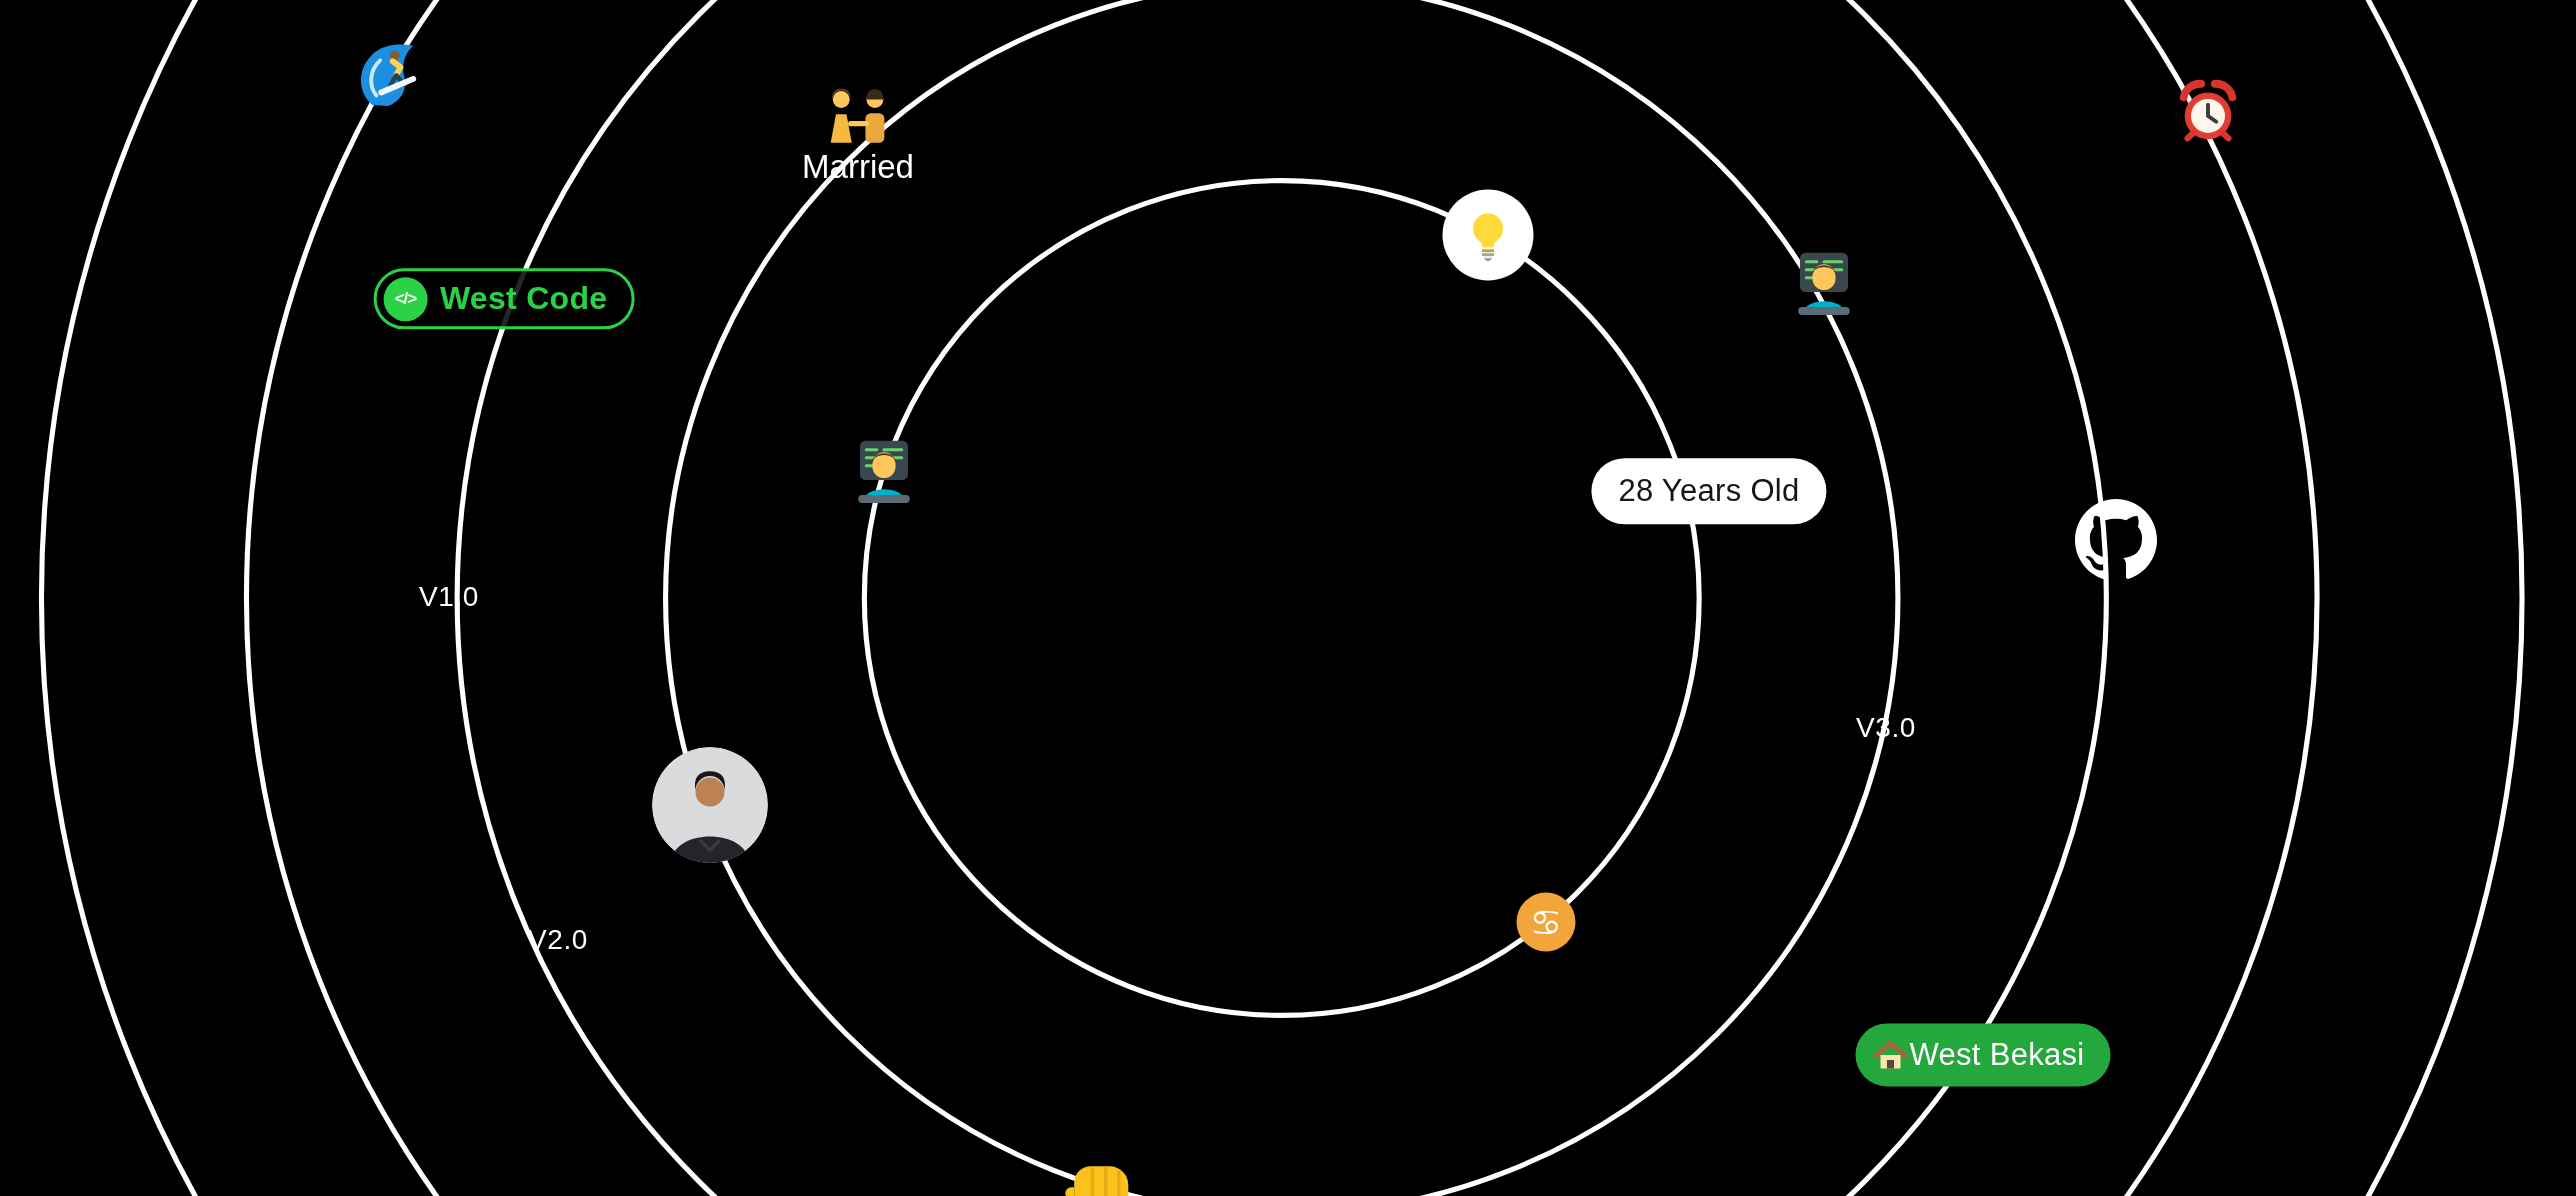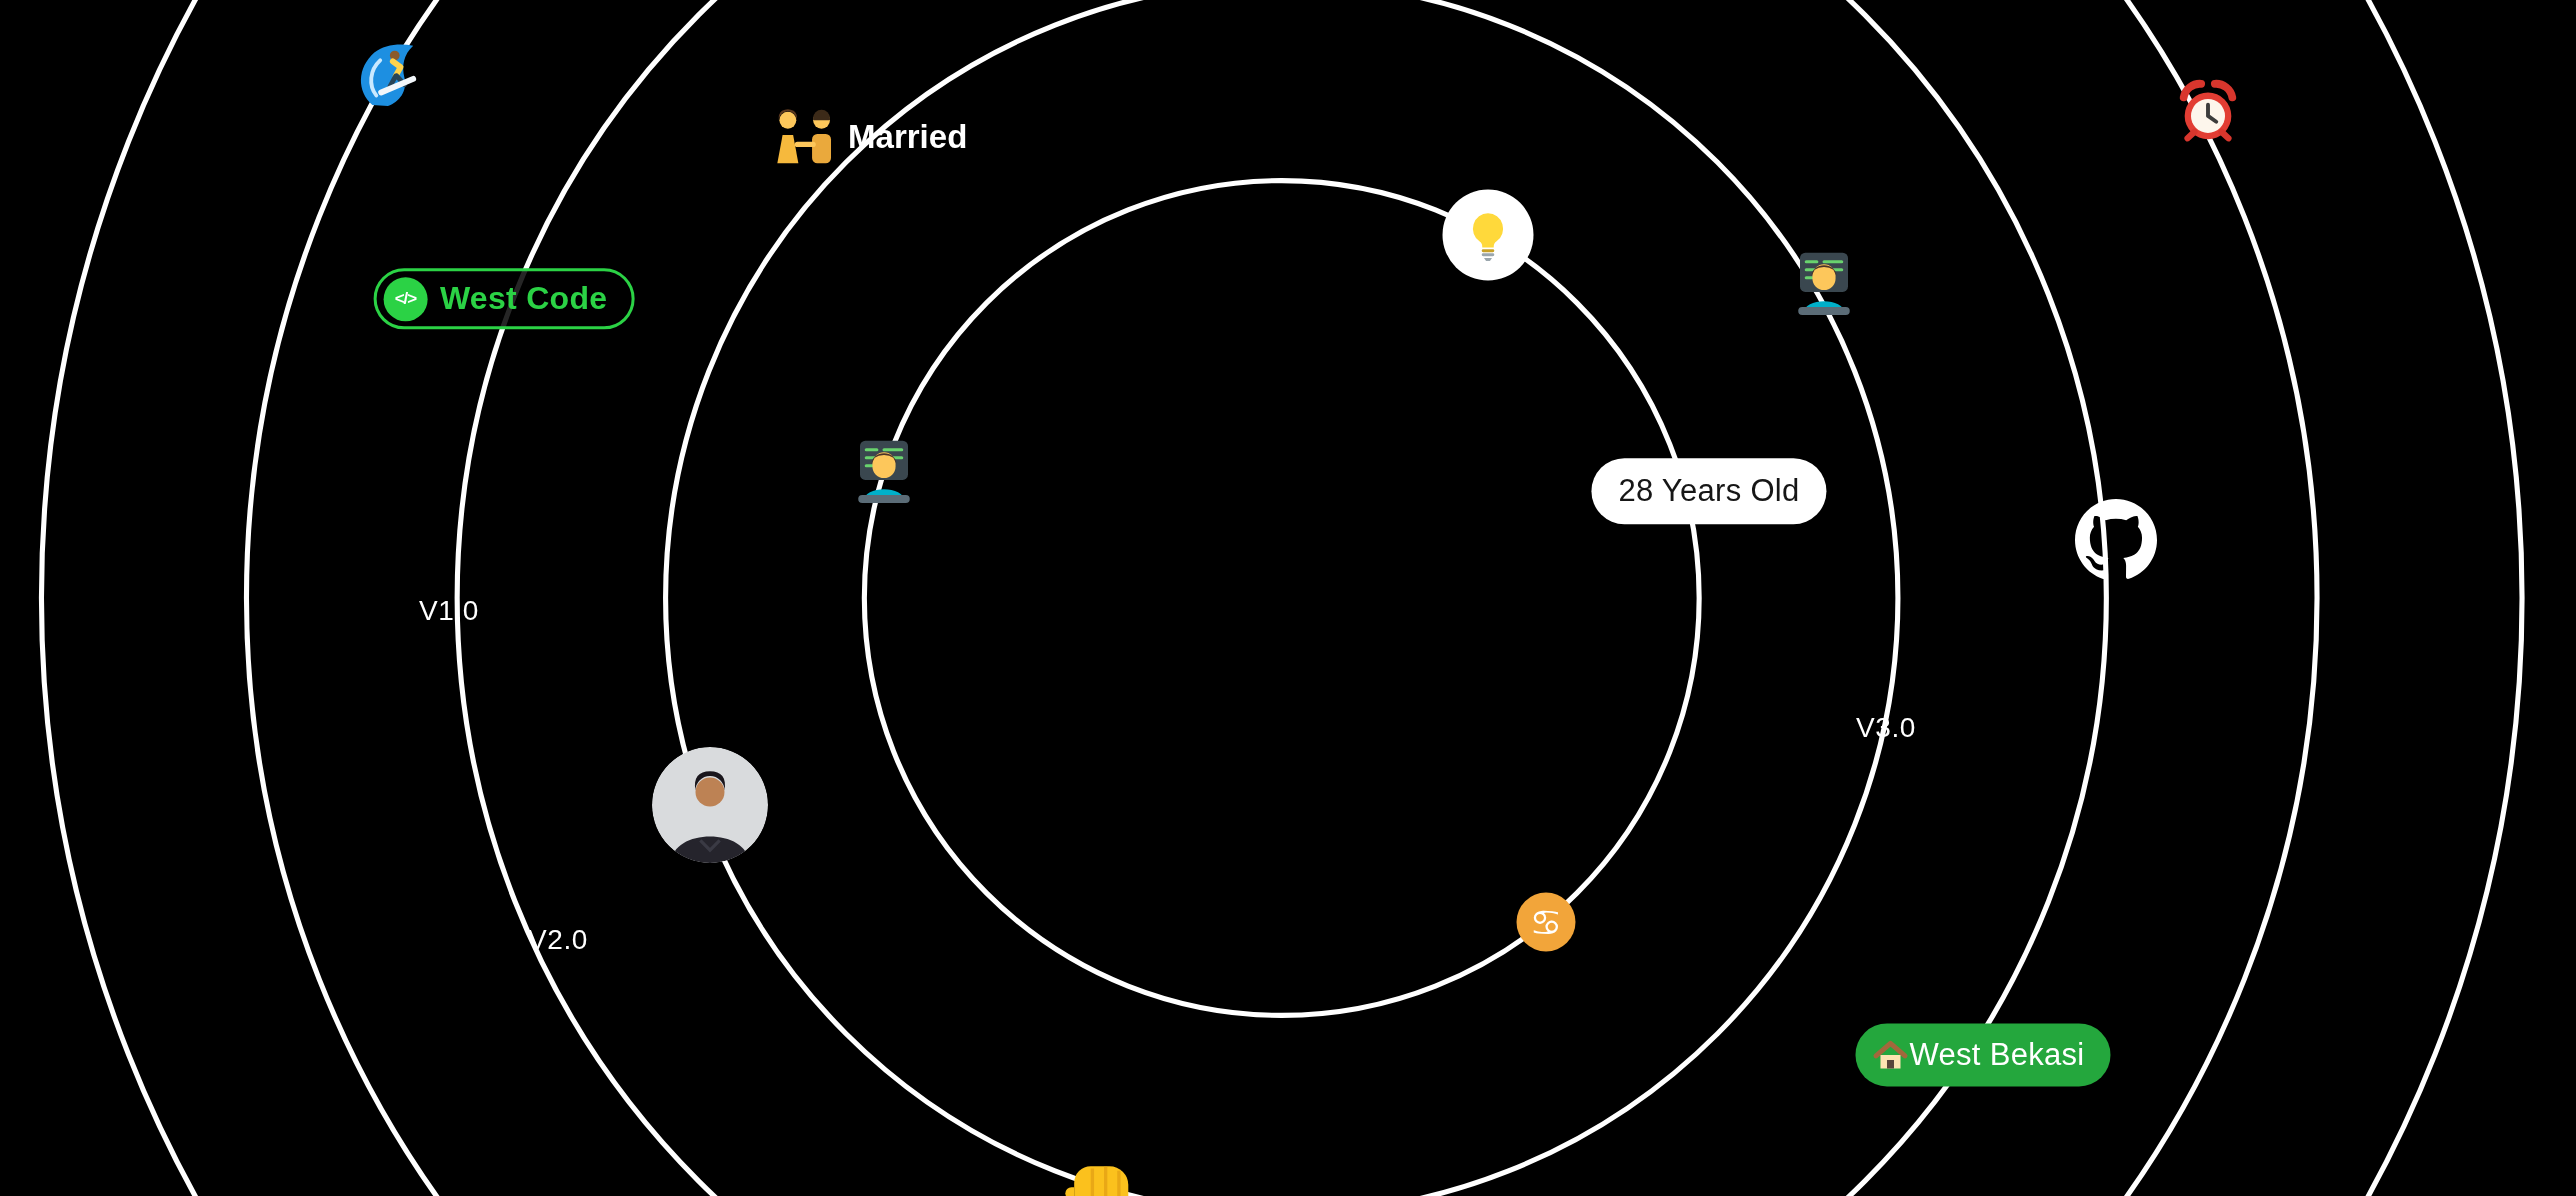--- a/index.html
+++ b/index.html
@@ -65,25 +65,24 @@
   .pill-loc {
     background: var(--location-green, #24a73d);
     color: #fff;
     gap: 1px;
     padding: 13.6px 26px 13.6px 17px;
     font-size: 31px;
     font-weight: 500;
   }
 
   .married {
-    display: flex; flex-direction: row; align-items: center;
+    display: flex; flex-direction: column; align-items: center;
     gap: 3.4px;
-    color: #fff; font-size: 33px; font-weight: 700;
+    color: #fff; font-size: 33px; font-weight: 400;
     white-space: nowrap;
-    margin-left: 8px;
   }
 
   .bulb-wrap {
     width: 91px; height: 91px; border-radius: 50%;
     background: #ffffff;
     display: flex; align-items: center; justify-content: center;
   }
   .zodiac {
     width: 59px; height: 59px; border-radius: 50%;
     background: var(--zodiac-orange, #f2a53a);
@@ -149,21 +148,21 @@
         <path d="M16 21 h18 M42 21 h14"></path>
         <path d="M16 30 h11"></path>
       </g>
       <path d="M23 28 a13 13 0 0 1 26 0 v3 a13 13 0 0 1 -26 0 Z" fill="#fdc75b"></path>
       <path d="M22 28 a14 12 0 0 1 28 0 l-3.5 -7 a14 9 0 0 0 -21 0 Z" fill="#4a332a"></path>
       <path d="M13 70 C13 52 59 52 59 70 Z" fill="#00b0c9"></path>
       <rect x="7" y="63" width="58" height="9" rx="4.5" fill="#5b6c77"></rect>
     </svg>
   </div>
 
-  <div class="abs vlabel" style="left:449px;top:611px">V1.0</div>
+  <div class="abs vlabel" style="left:449px;top:597px">V1.0</div>
   <div class="abs vlabel" style="left:558px;top:940px">V2.0</div>
   <div class="abs vlabel" style="left:1886px;top:728px">V3.0</div>
 
   <div class="abs avatar icon" style="left:710px;top:805px">
     <svg width="116" height="116" viewBox="0 0 72 72">
       <defs>
           <clipPath id="avclip">
             <circle cx="36" cy="36" r="36"></circle>
           </clipPath>
         </defs>

